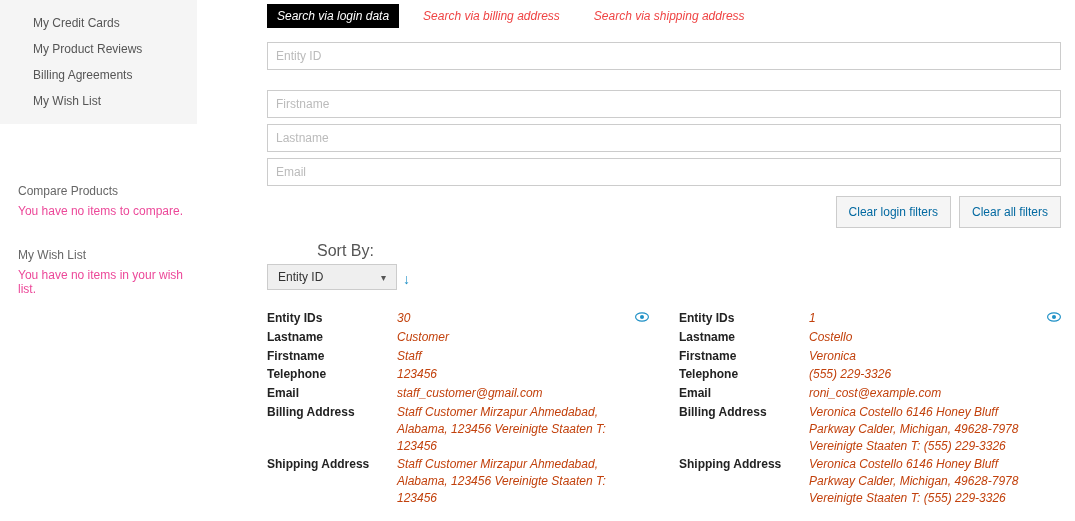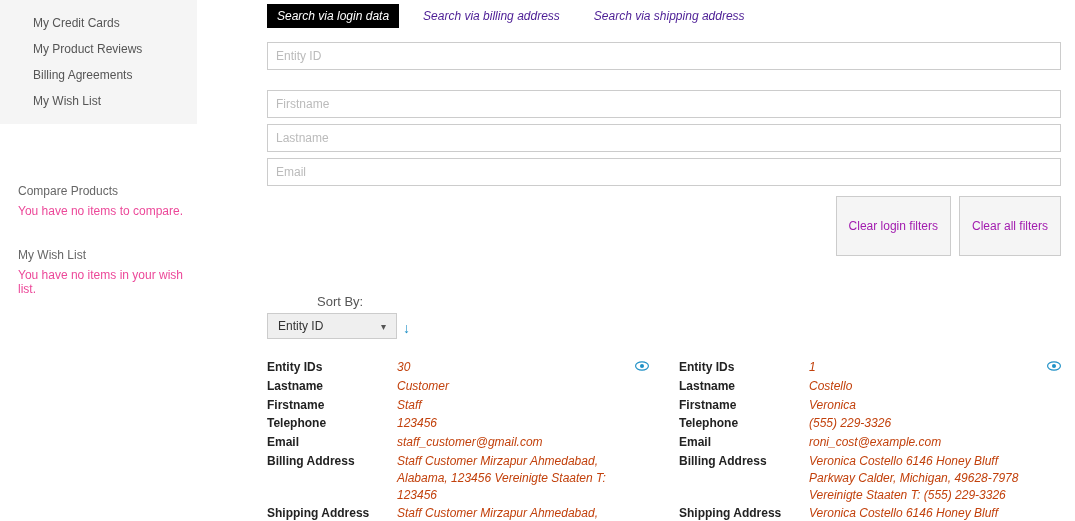--- a/index.html
+++ b/index.html
@@ -48,21 +48,21 @@
   .tabs {
     display: flex;
     align-items: center;
     gap: 14px;
     margin-bottom: 14px;
     font-style: italic;
   }
   .tab {
     padding: 5px 10px;
     font-size: 12px;
-    color: #4c1d95;
+    color: #ef4444;
     cursor: pointer;
     white-space: nowrap;
   }
   .tab.active {
     background: #000;
     color: #fff;
   }
   .filter-inputs {
     display: flex;
     flex-direction: column;
@@ -80,37 +80,36 @@
   .gap-sm { height: 8px; }
   .filter-buttons {
     display: flex;
     justify-content: flex-end;
     gap: 8px;
     margin-bottom: 14px;
   }
   .btn {
     background: #f5f5f5;
     border: 1px solid #ccc;
-    padding: 22px 12px;
-    font-size: 12px;
-    color: #a21caf;
+    padding: 8px 12px;
+    font-size: 12px;
+    color: #0369a1;
     cursor: pointer;
   }
   .sort-row {
     display: flex;
     align-items: flex-end;
     gap: 6px;
     margin-bottom: 20px;
   }
   .sort-label {
-    font-size: 13px;
+    font-size: 16px;
     color: #555;
     margin-bottom: 4px;
     margin-left: 50px;
-    margin-top: 24px;
   }
   .sort-select {
     background: #efefef;
     border: 1px solid #ccc;
     padding: 5px 10px;
     font-size: 12px;
     width: 130px;
     display: flex;
     justify-content: space-between;
     align-items: center;

